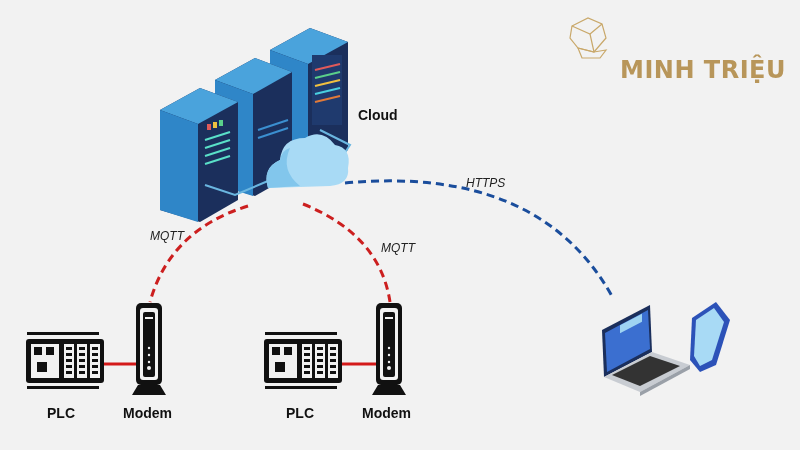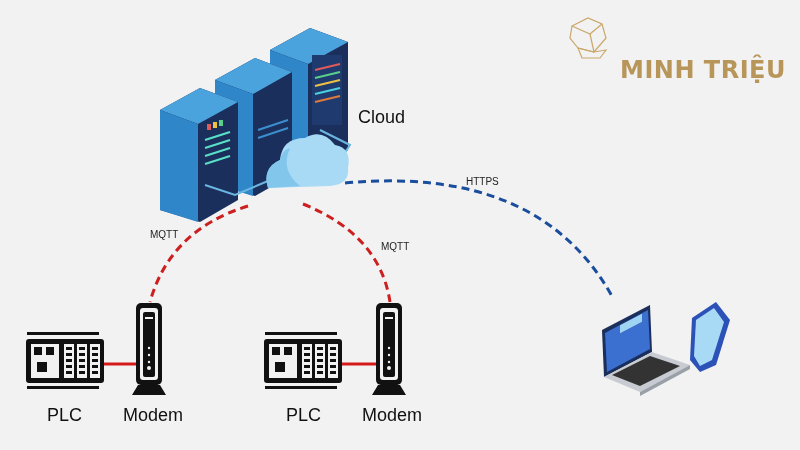--- a/index.html
+++ b/index.html
@@ -1,19 +1,19 @@
 <!DOCTYPE html>
 <html><head>
 <meta charset="utf-8">
 <style>
   html, body { margin:0; padding:0; }
   body { width:800px; height:450px; background:#f2f2f2; overflow:hidden; font-family:"Liberation Sans", sans-serif; position:relative; }
   .abs { position:absolute; }
-  .label-bold { font-weight:normal; color:#111; font-size:18px; }
-  .proto { font-size:10px; color:#222; }
+  .label-bold { font-weight:bold; color:#111; font-size:14px; }
+  .proto { font-size:12px; color:#222;font-style:italic; }
   .logo-text { font-weight:bold; font-size:24px; color:#b8965a; letter-spacing:0.5px; font-family:"DejaVu Sans", sans-serif;margin-top:32px; }
   svg { position:absolute; left:0; top:0; }
 </style>
 </head>
 <body>
 
 <svg width="800" height="450" viewBox="0 0 800 450">
 
   <path d="M248 206 Q170 230 150 302" fill="none" stroke="#cc1f1f" stroke-width="3" stroke-dasharray="8 5"></path>
   <path d="M303 204 Q380 235 390 302" fill="none" stroke="#cc1f1f" stroke-width="3" stroke-dasharray="8 5"></path>

